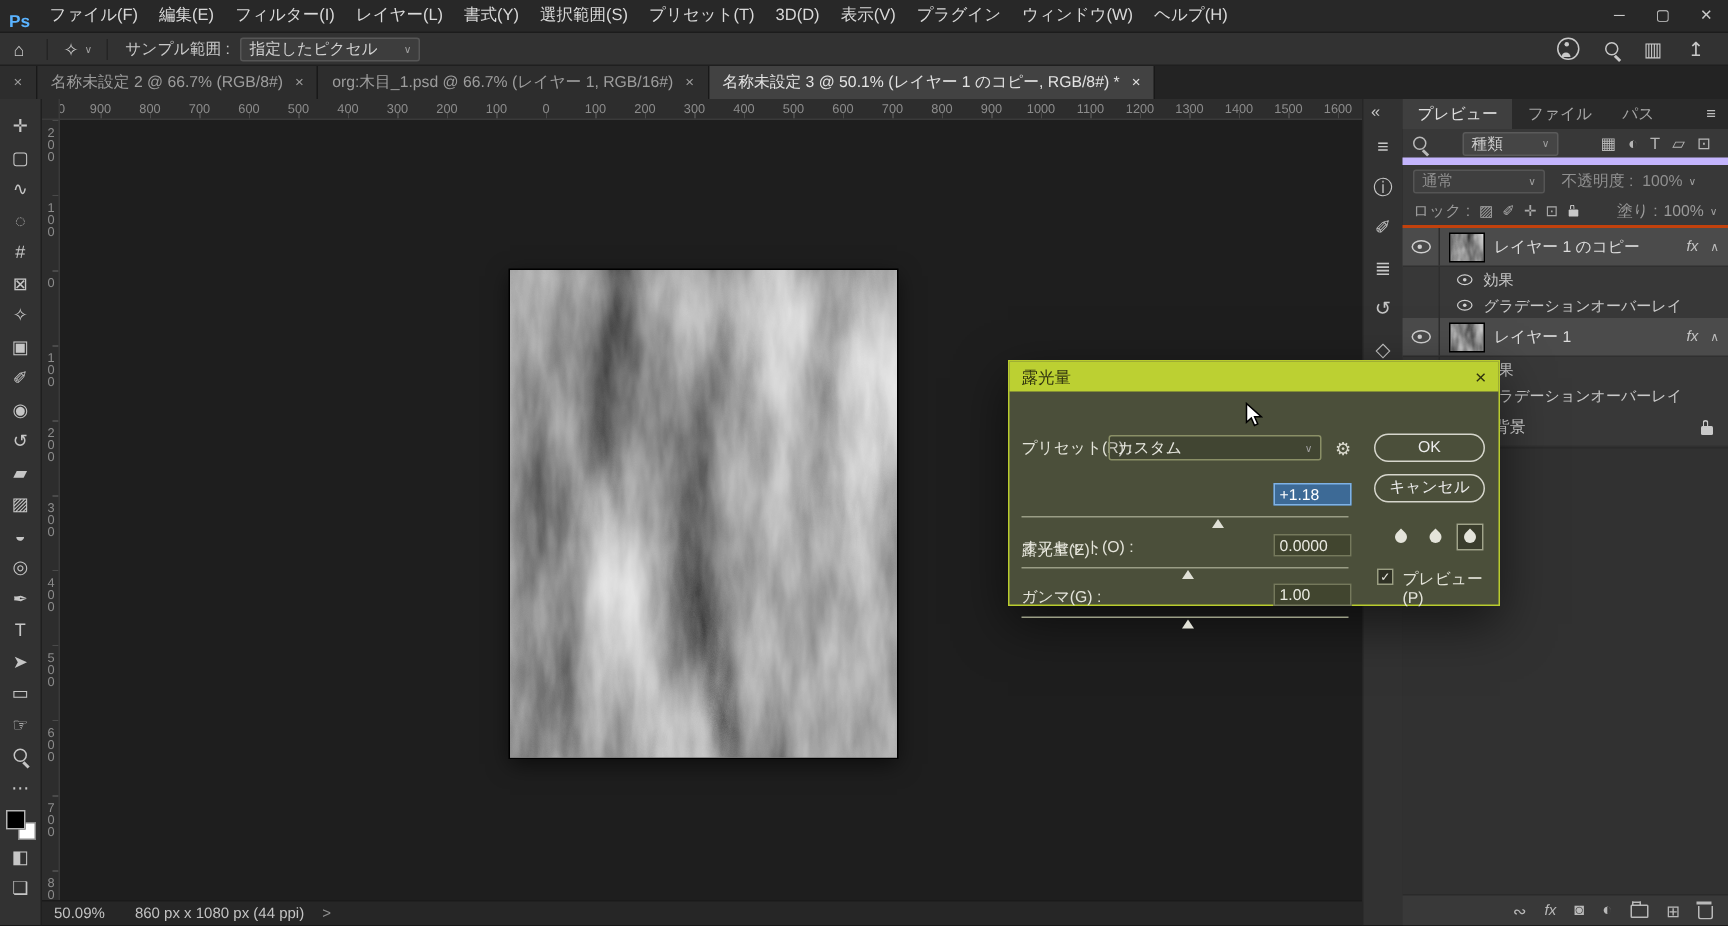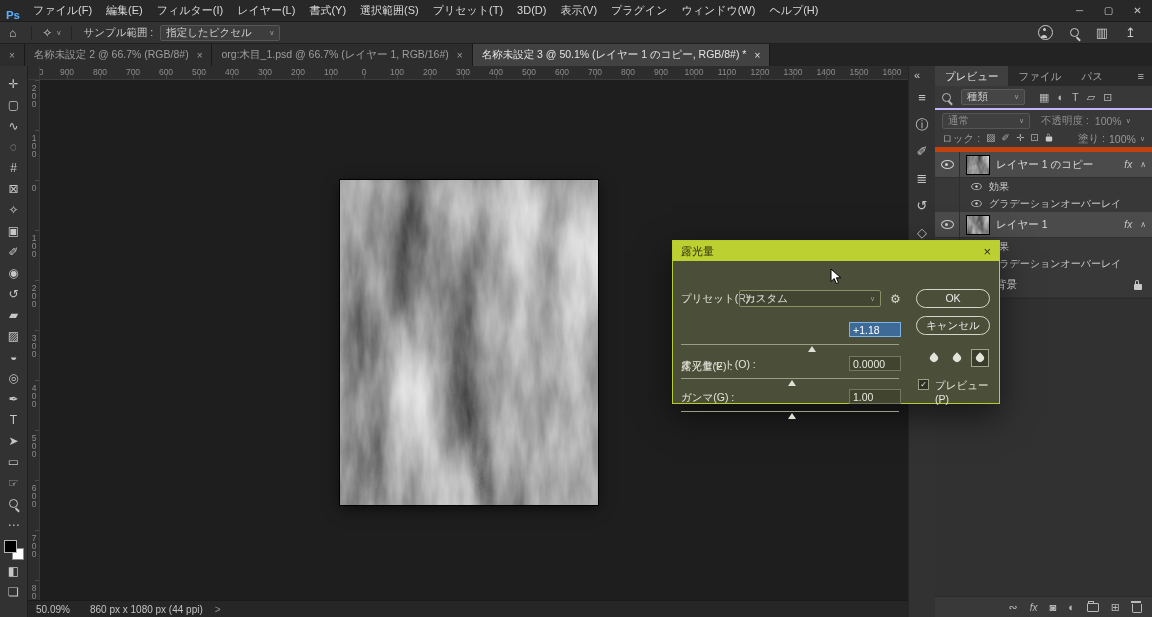--- a/index.html
+++ b/index.html
@@ -99,31 +99,31 @@
   #dock-collapse{height:18px;line-height:18px;color:#c9c9c9;font-size:11px;align-self:flex-start;margin-left:5px;}
   .dock-icon{width:27px;height:27px;display:flex;align-items:center;justify-content:center;color:#c6c6c6;font-size:13px;flex:none;}
 
   
   #panel{position:absolute;left:935px;top:66px;width:217px;height:551px;background:#383838;
          box-sizing:border-box;display:flex;flex-direction:column;}
   #panel-header{height:20px;background:#2a2a2a;display:flex;align-items:center;flex:none;}
   .ptab{padding:0 10px;line-height:20px;font-size:10.5px;color:#a6a6a6;}
   .ptab.active{background:#3f3f3f;color:#e0e0e0;}
   #panel-menu{margin-left:auto;margin-right:8px;color:#bdbdbd;font-size:11px;}
-  #search-row{height:24px;display:flex;align-items:center;gap:10px;padding:0 7px;
-              border-bottom:2px solid #c4b5fd;box-sizing:border-box;flex:none;color:#b9b9b9;}
+  #search-row{height:24px;display:flex;align-items:center;gap:24px;padding:0 7px;
+              border-bottom:5px solid #c4b5fd;box-sizing:border-box;flex:none;color:#b9b9b9;}
   #type-dd{width:64px;height:16px;background:#454545;border:1px solid #5a5a5a;color:#cfcfcf;}
   #filter-icons{display:flex;align-items:center;gap:8px;margin-left:4px;}
   .filter-icon{font-size:11px;color:#b5b5b5;}
   #blend-row{height:22px;display:flex;align-items:center;padding:0 7px;gap:6px;flex:none;}
   #blend-dd{width:88px;height:16px;color:#8f8f8f;background:#3f3f3f;border:1px solid #555;}
   #opacity-label{color:#8f8f8f;font-size:10.5px;margin-left:5px;}
   #opacity-value{color:#8f8f8f;font-size:10.5px;display:flex;gap:4px;align-items:center;}
-  #lock-row{height:20px;display:flex;align-items:flex-start;padding:0 7px;gap:6px;flex:none;
-            border-bottom:5px solid #c2410c;box-sizing:border-box;color:#9a9a9a;font-size:10.5px;}
+  #lock-row{height:20px;display:flex;align-items:center;padding:0 7px;gap:6px;flex:none;
+            border-bottom:2px solid #c2410c;box-sizing:border-box;color:#9a9a9a;font-size:10.5px;}
   #lock-icons{display:flex;align-items:center;gap:6px;}
   .lock-icon{font-size:10px;color:#a9a9a9;}
   #lock-row .css-lock{transform:scale(.8);margin-top:2px;}
   #fill-wrap{margin-left:auto;display:flex;gap:4px;align-items:center;}
 
   #layers-list{flex:none;}
   .layer-row{height:26px;display:flex;align-items:center;border-bottom:1px solid #303030;box-sizing:border-box;background:#383838;}
   .layer-row.selected{background:#4b4b4b;}
   .cell-eye{width:24px;align-self:stretch;display:flex;align-items:center;justify-content:center;
             border-right:1px solid #2e2e2e;flex:none;}

